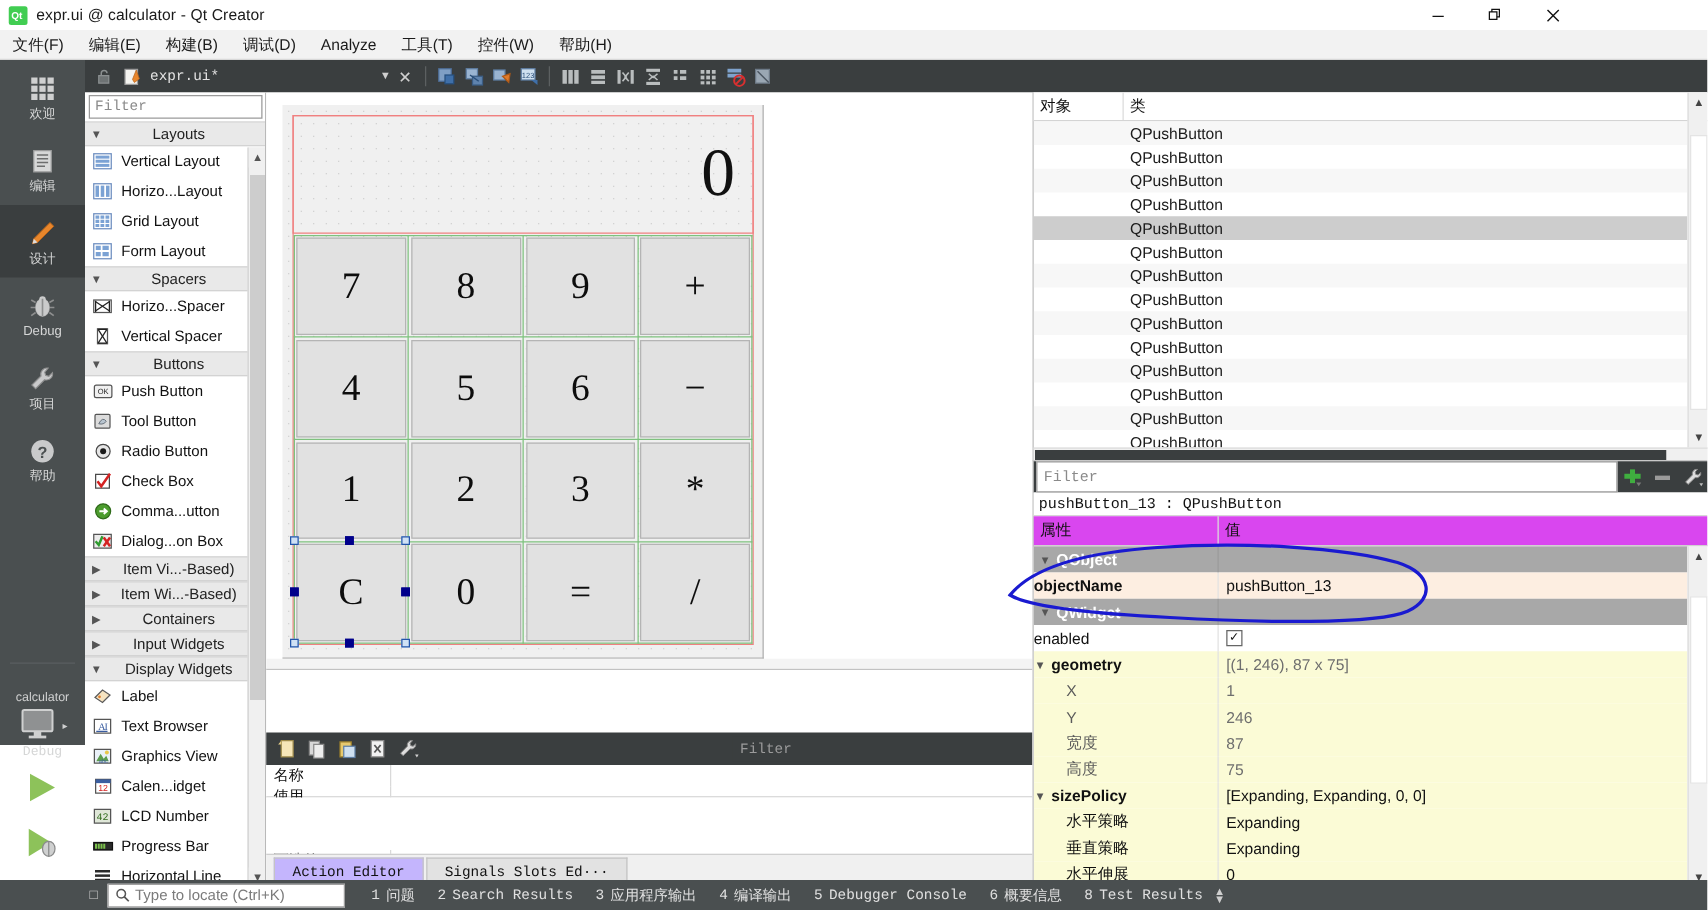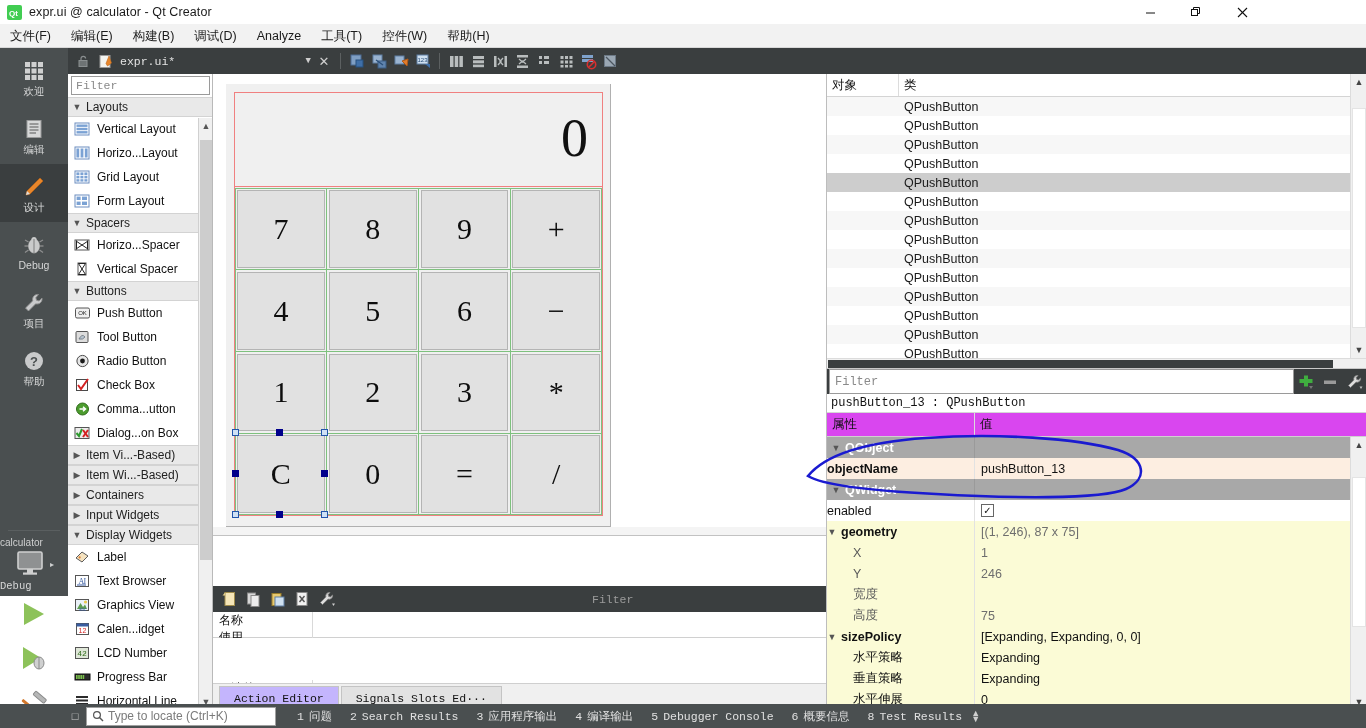--- a/index.html
+++ b/index.html
@@ -47,21 +47,21 @@
   }
   .mode-item {
     width:68px; height:58px; display:flex; flex-direction:column;
     align-items:center; justify-content:center; gap:2px;
     font-size:10.5px; color:#d5d6d6;
   }
   .mode-item.active { background:#3a3e3f; }
   .mode-glyph { width:26px; height:26px; display:flex; align-items:center; justify-content:center; }
   .mode-label { font-size:10.5px; line-height:11px; }
   .mode-sep { height:1px; background:#5a5f60; margin:6px 8px; }
-  .kit-block { margin-top:6px; }
+  .kit-block { margin-top:22px; text-align:center; }
   .kit-name { font-size:10px; color:#cfd0d0; }
   .kit-icon { display:flex; align-items:center; justify-content:center; gap:2px; margin:2px 0; }
   .kit-mode { font-size:10.5px; color:#d5d6d6; font-family:"Liberation Mono", monospace; }
   .run-btn { width:68px; height:44px; display:flex; align-items:center; justify-content:center; }
 
   
   .dtoolbar {
     position:absolute; left:68px; top:48px; width:1298px; height:26px;
     background:#3a3e3f; display:flex; align-items:center; gap:4px; padding-left:6px;
   }
@@ -85,21 +85,21 @@
     height:19px; border:1px solid #9a9a9a; margin:2px 2px 2px 3px;
     font-family:"Liberation Mono", monospace; font-size:11.5px;
     color:#8a8a8a; padding-left:4px; line-height:17px; background:#fff;
   }
   .wb-list { flex:1; overflow:hidden; position:relative; }
   .wb-group {
     height:20px; display:flex; align-items:center; gap:4px;
     background:#e9e9e9; border-top:1px solid #d3d3d3; border-bottom:1px solid #d3d3d3;
     font-size:12px; color:#222; padding-left:4px;
   }
-  .wb-group .gtext { flex:1; padding-right:12px; }
+  .wb-group .gtext { flex:1; text-align:center; padding-right:12px; }
   .chev { width:10px; font-size:9px; color:#555; text-align:center; }
   .wb-item {
     height:24px; display:flex; align-items:center; gap:6px; padding-left:5px;
     font-size:12px; color:#111;
   }
   .wi { width:18px; height:16px; display:flex; align-items:center; justify-content:center; flex:0 0 18px; }
   .wb-scroll {
     position:absolute; right:0; top:21px; width:14px; bottom:0; background:#f0f0f0;
     border-left:1px solid #d0d0d0;
   }
@@ -1124,20 +1124,21 @@
       <div class="pe-row yellow">
         <div class="k sub">X</div>
         <div class="v">1</div>
       </div>
       <div class="pe-row yellow">
         <div class="k sub">Y</div>
         <div class="v">246</div>
       </div>
       <div class="pe-row yellow">
         <div class="k sub">宽度</div>
+        <div class="v">87</div>
       </div>
       <div class="pe-row yellow">
         <div class="k sub">高度</div>
         <div class="v">75</div>
       </div>
 
       <div class="pe-row yellow">
         <div class="k bold">
             <span class="chev">▼</span>
             <span>sizePolicy</span>

